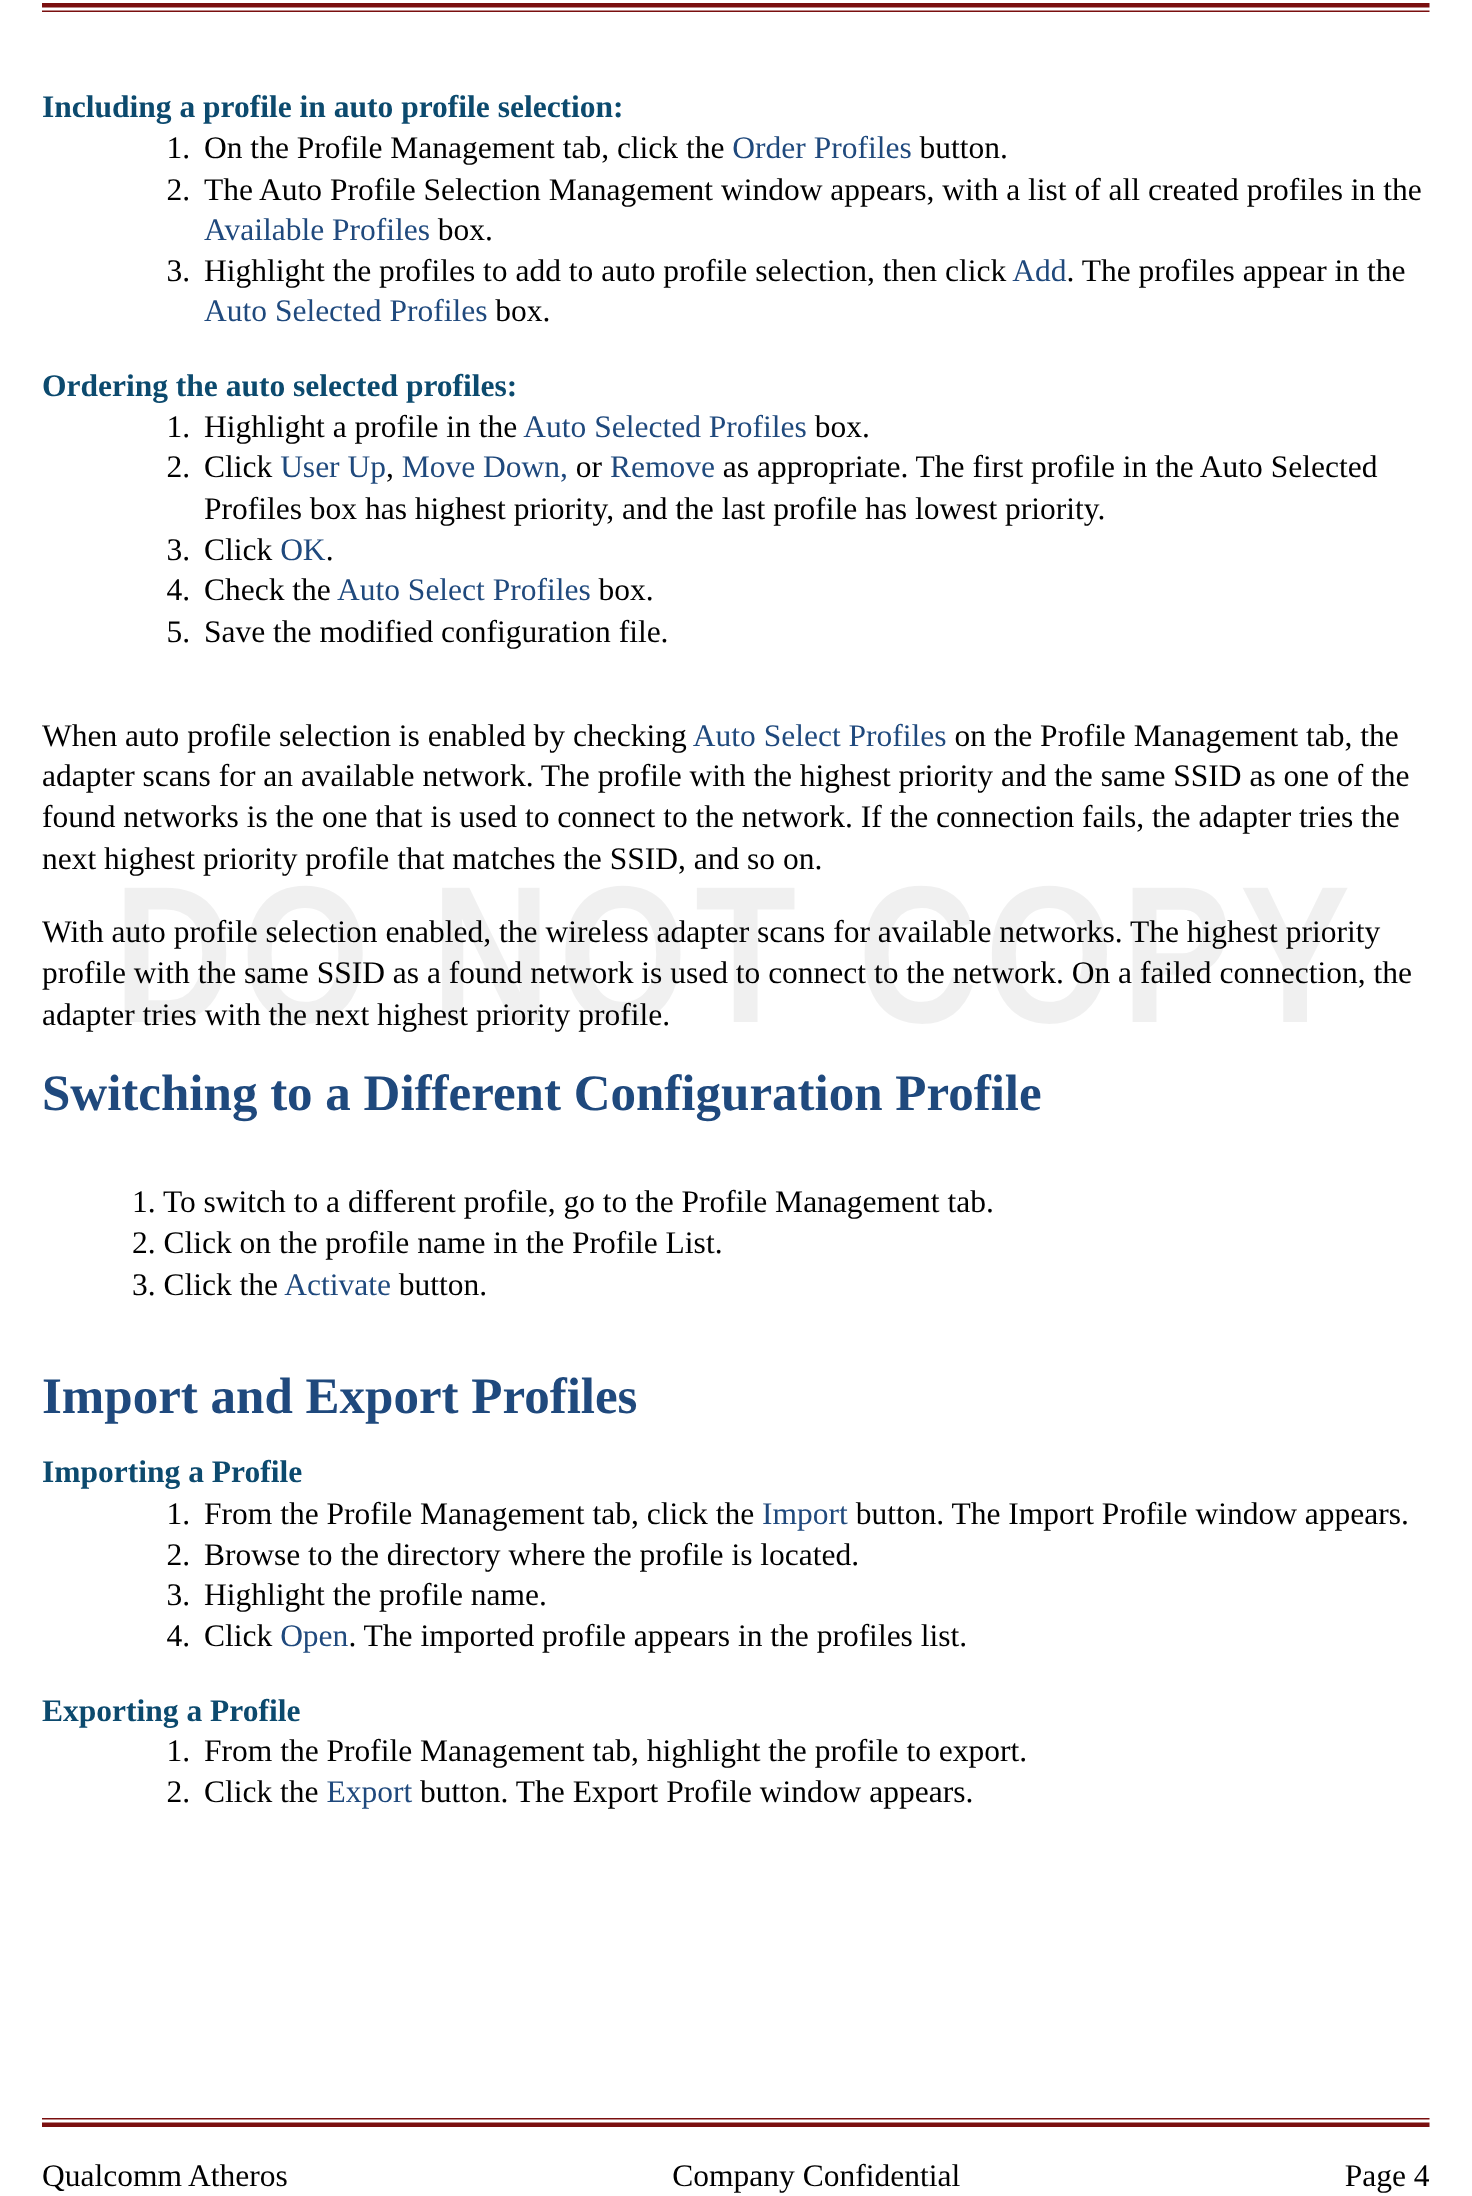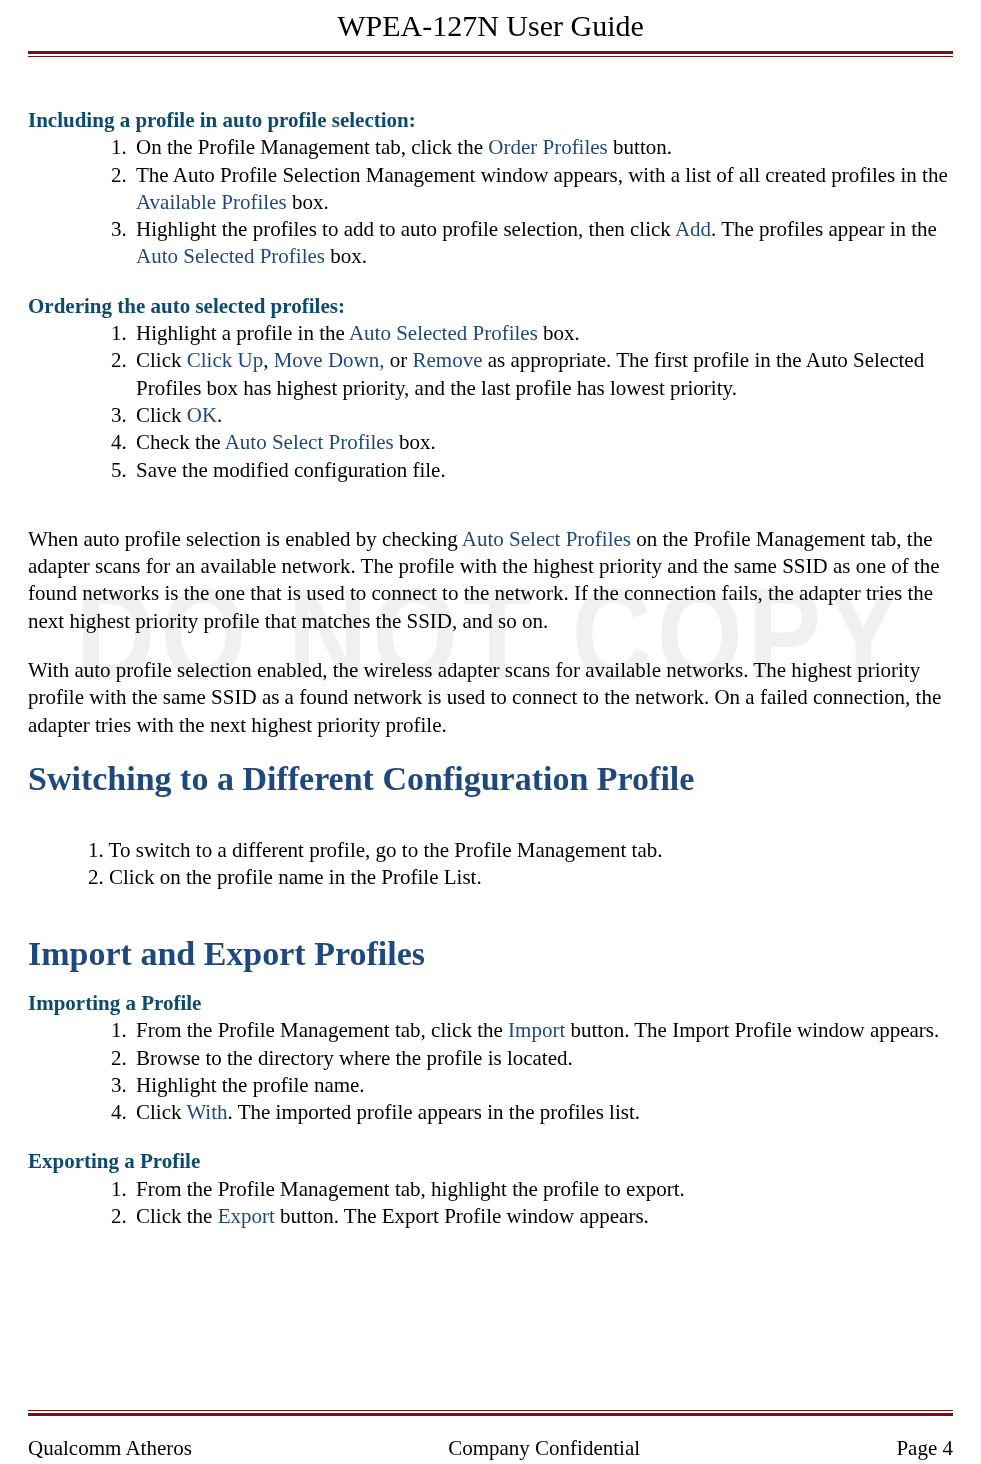--- a/index.html
+++ b/index.html
@@ -102,21 +102,20 @@
     position: absolute;
     bottom: 44px;
     left: 28px;
     right: 28px;
   }
 </style>
 </head>
 <body>
 
 <div class="page">
-  <div class="header">WPEA-127N User Guide</div>
   <div class="rule-double"></div>
 
   <div class="watermark">DO NOT COPY</div>
 
   <div class="content">
 
     <div class="sub-heading">Including a profile in auto profile selection:</div>
     <ol class="numbered">
       <li>
         <span>On the Profile Management tab, click the </span><span class="ui-term">Order Profiles</span><span> button.</span>
@@ -130,21 +129,21 @@
     </ol>
 
     <div class="spacer-sm"></div>
 
     <div class="sub-heading">Ordering the auto selected profiles:</div>
     <ol class="numbered">
       <li>
         <span>Highlight a profile in the </span><span class="ui-term">Auto Selected Profiles</span><span> box.</span>
       </li>
       <li>
-        <span>Click </span><span class="ui-term">Click Up</span><span>, </span><span class="ui-term">Move Down,</span><span> or </span><span class="ui-term">Remove</span><span> as appropriate. The first profile in the Auto Selected Profiles box has highest priority, and the last profile has lowest priority.</span>
+        <span>Click </span><span class="ui-term">User Up</span><span>, </span><span class="ui-term">Move Down,</span><span> or </span><span class="ui-term">Remove</span><span> as appropriate. The first profile in the Auto Selected Profiles box has highest priority, and the last profile has lowest priority.</span>
       </li>
       <li>
         <span>Click </span><span class="ui-term">OK</span><span>.</span>
       </li>
       <li>
         <span>Check the </span><span class="ui-term">Auto Select Profiles</span><span> box.</span>
       </li>
       <li>
         <span>Save the modified configuration file.</span>
       </li>
@@ -160,36 +159,39 @@
 
     <p class="para">With auto profile selection enabled, the wireless adapter scans for available networks. The highest priority profile with the same SSID as a found network is used to connect to the network. On a failed connection, the adapter tries with the next highest priority profile.</p>
 
     <h2 class="section">Switching to a Different Configuration Profile</h2>
 
     <div class="spacer-sm"></div>
 
     <div class="plain-indent">
       <div>1. To switch to a different profile, go to the Profile Management tab.</div>
       <div>2. Click on the profile name in the Profile List.</div>
+      <div>
+        <span>3. Click the </span><span class="ui-term">Activate</span><span> button.</span>
+      </div>
     </div>
 
     <div class="spacer-sm"></div>
 
 
     <h2 class="section">Import and Export Profiles</h2>
 
     <div class="sub-heading">Importing a Profile</div>
     <ol class="numbered">
       <li>
         <span>From the Profile Management tab, click the </span><span class="ui-term">Import</span><span> button. The Import Profile window appears.</span>
       </li>
       <li>Browse to the directory where the profile is located.</li>
       <li>Highlight the profile name.</li>
       <li>
-        <span>Click </span><span class="ui-term">With</span><span>. The imported profile appears in the profiles list.</span>
+        <span>Click </span><span class="ui-term">Open</span><span>. The imported profile appears in the profiles list.</span>
       </li>
     </ol>
 
     <div class="spacer-sm"></div>
 
     <div class="sub-heading">Exporting a Profile</div>
     <ol class="numbered">
       <li>From the Profile Management tab, highlight the profile to export.</li>
       <li>
         <span>Click the </span><span class="ui-term">Export</span><span> button. The Export Profile window appears.</span>

